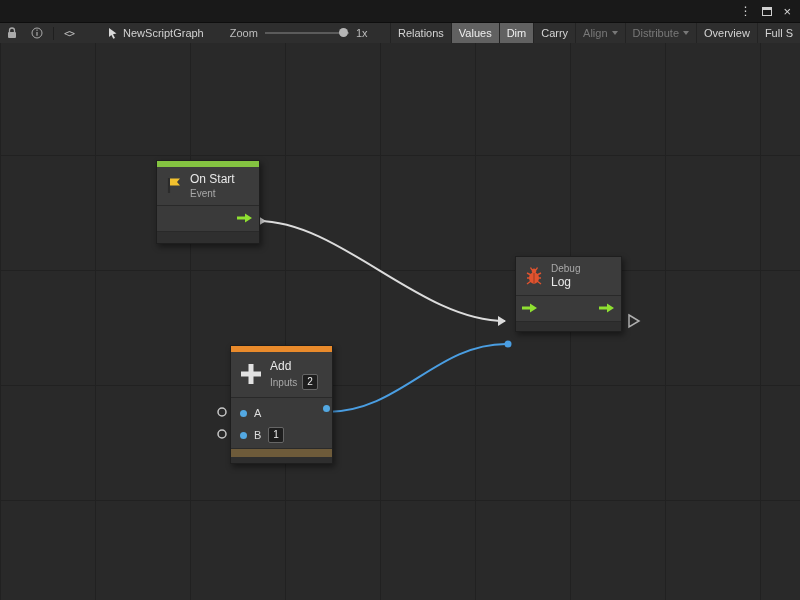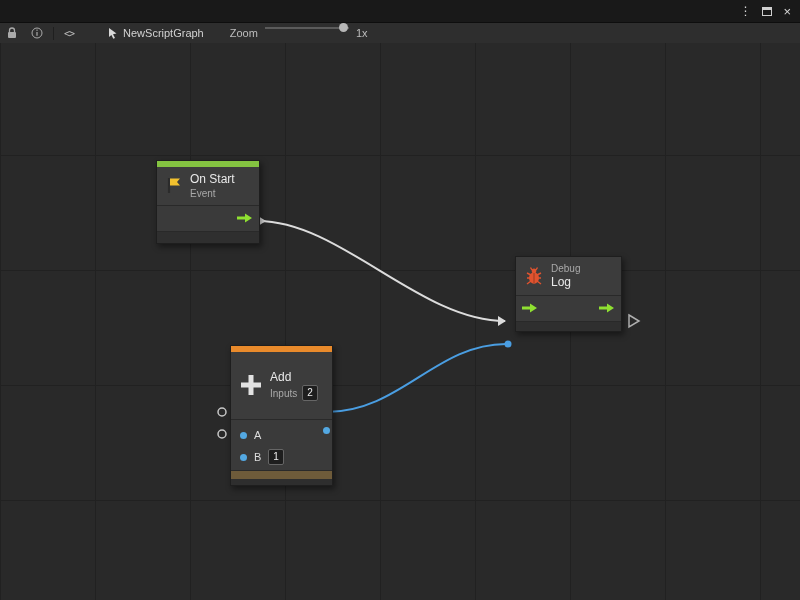--- a/index.html
+++ b/index.html
@@ -21,21 +21,21 @@
 
   
   .toolbar{height:21px;background:#2e2e2e;border-top:1px solid #0e0e0e;
     display:flex;align-items:center;font-size:11px;color:#c8c8c8;}
   .tb-icon{display:flex;align-items:center;justify-content:center;
     padding:0 7px;height:100%;}
   .tb-sep{width:1px;height:13px;background:#1f1f1f;margin:0 3px;}
   .code-glyph{font-family:"DejaVu Sans Mono",monospace;font-size:10px;
     color:#bdbdbd;letter-spacing:-1px;}
   .graph-name{display:flex;align-items:center;gap:5px;margin-left:26px;color:#d2d2d2;}
-  .zoom-wrap{display:flex;align-items:flex-start;margin-left:26px;gap:7px;color:#bdbdbd;}
+  .zoom-wrap{display:flex;align-items:center;margin-left:26px;gap:7px;color:#bdbdbd;}
   .zoom-track{width:84px;height:2px;background:#5b5b5b;position:relative;}
   .zoom-handle{position:absolute;right:1px;top:-4px;width:9px;height:9px;
     border-radius:50%;background:#b6b6b6;}
   .tb-buttons{margin-left:auto;display:flex;height:100%;}
   .tbtn{display:flex;align-items:center;padding:0 7px;border-left:1px solid #232323;
     height:100%;color:#d4d4d4;white-space:nowrap;cursor:default;}
   .tbtn.active{background:#616161;color:#f0f0f0;}
   .tbtn.disabled{color:#787878;}
   .caret{width:0;height:0;border-left:3px solid transparent;
     border-right:3px solid transparent;border-top:4px solid currentColor;
@@ -69,21 +69,21 @@
   .node-onstart .n-footer{height:12px;}
 
   .node-debug{left:515px;top:213px;width:107px;}
   .node-debug .trigger-row{height:26px;display:flex;align-items:center;
     justify-content:space-between;padding:0 6px;}
   .node-debug .msg-row{height:24px;display:flex;align-items:center;gap:7px;
     padding-left:8px;border-top:1px solid #2c2c2c;background:#3a3a3a;}
   .node-debug .n-footer{height:10px;}
 
   .node-add{left:230px;top:302px;width:103px;}
-  .node-add .n-header{padding:18px 8px;}
+  .node-add .n-header{padding:7px 8px;}
   .node-add .port-section{position:relative;padding:4px 0 2px;}
   .value-row{height:22px;display:flex;align-items:center;gap:7px;padding-left:9px;}
   .out-dot{position:absolute;right:2px;top:7px;}
   .footer-brown{height:9px;background:#6E5B3A;border-top:1px solid #2a2a2a;}
   .footer-dark{height:6px;background:#2e2e2e;}
 </style>
 </head>
 <body>
 
 <div class="titlebar">
@@ -119,20 +119,36 @@
   </span>
 
   <span class="zoom-wrap">
     <span>Zoom</span>
     <span class="zoom-track">
       <span class="zoom-handle"></span>
     </span>
     <span>1x</span>
   </span>
 
+  <div class="tb-buttons">
+    <div class="tbtn">Relations</div>
+    <div class="tbtn active">Values</div>
+    <div class="tbtn active">Dim</div>
+    <div class="tbtn">Carry</div>
+    <div class="tbtn disabled">
+      <span>Align</span>
+      <span class="caret"></span>
+    </div>
+    <div class="tbtn disabled">
+      <span>Distribute</span>
+      <span class="caret"></span>
+    </div>
+    <div class="tbtn">Overview</div>
+    <div class="tbtn">Full S</div>
+  </div>
 </div>
 
 <div class="canvas">
 
   <svg class="wires" width="800" height="557">
 
     <path d="M258 178 C340 178 420 278 505 278" stroke="#dcdcdc" stroke-width="2" fill="none"></path>
     <path d="M266 178 L258 173 L258 183 Z" fill="#dcdcdc"></path>
     <path d="M506 278 L498 273 L498 283 Z" fill="#dcdcdc"></path>
 

